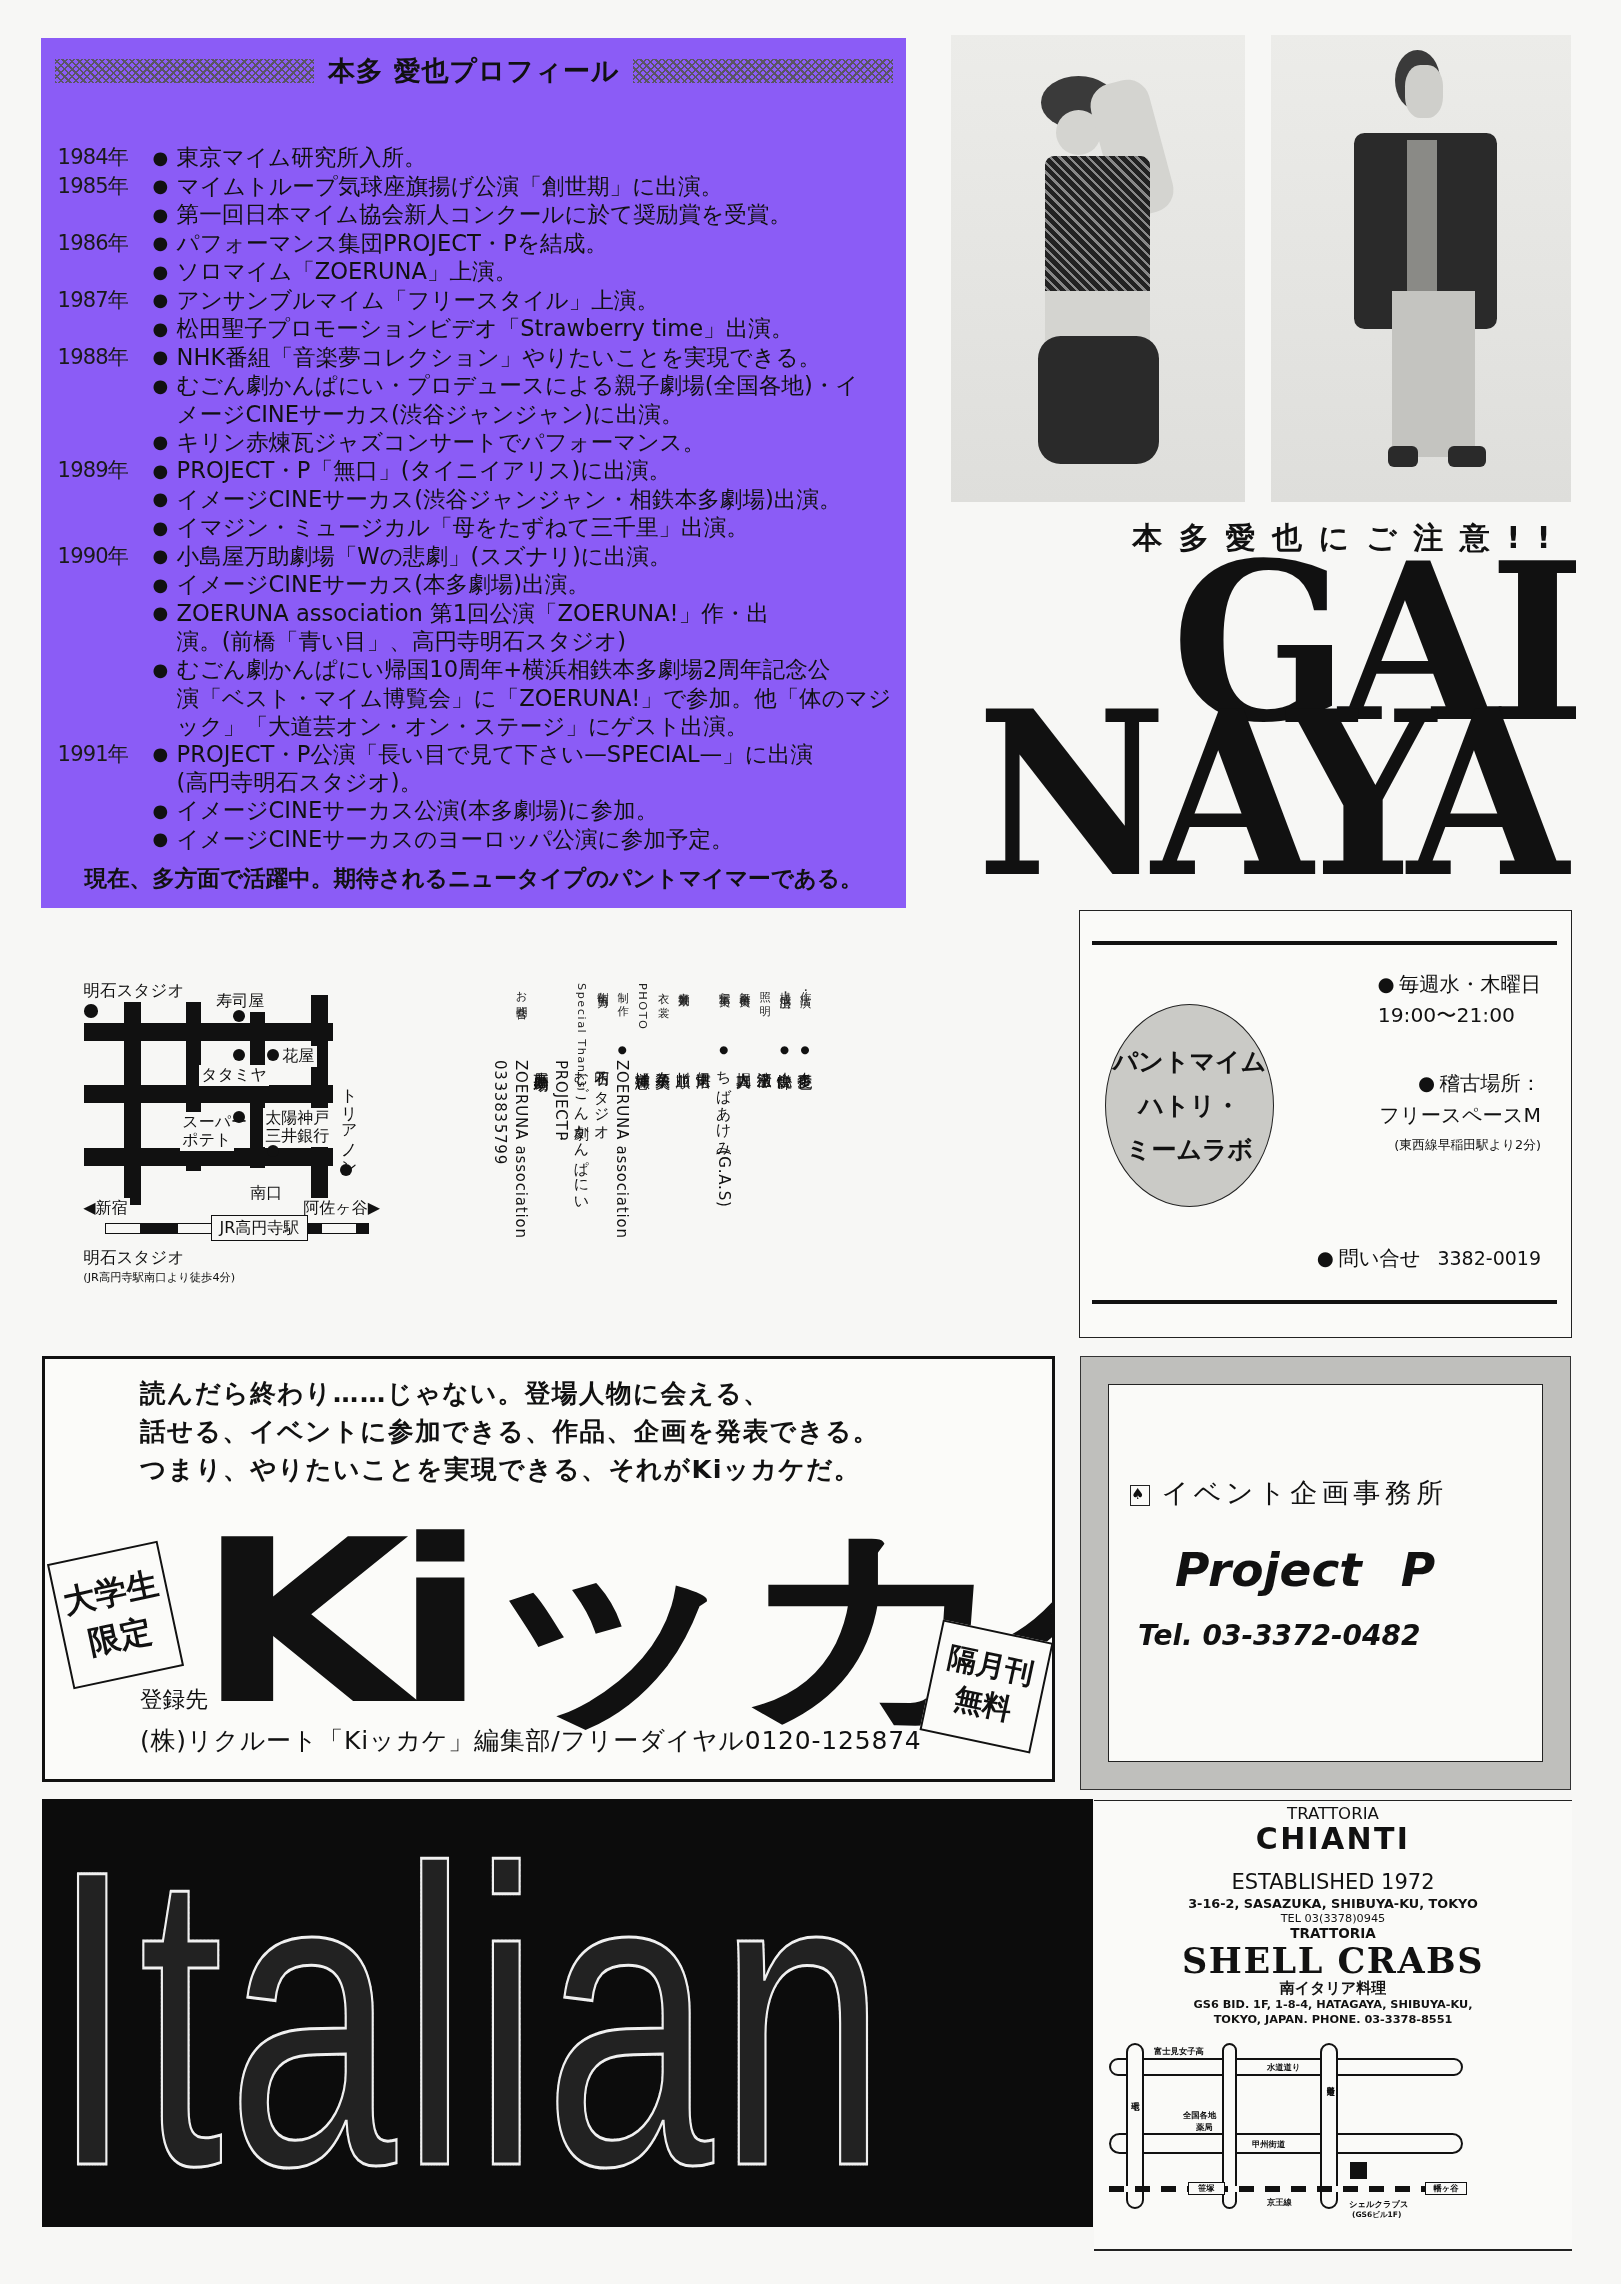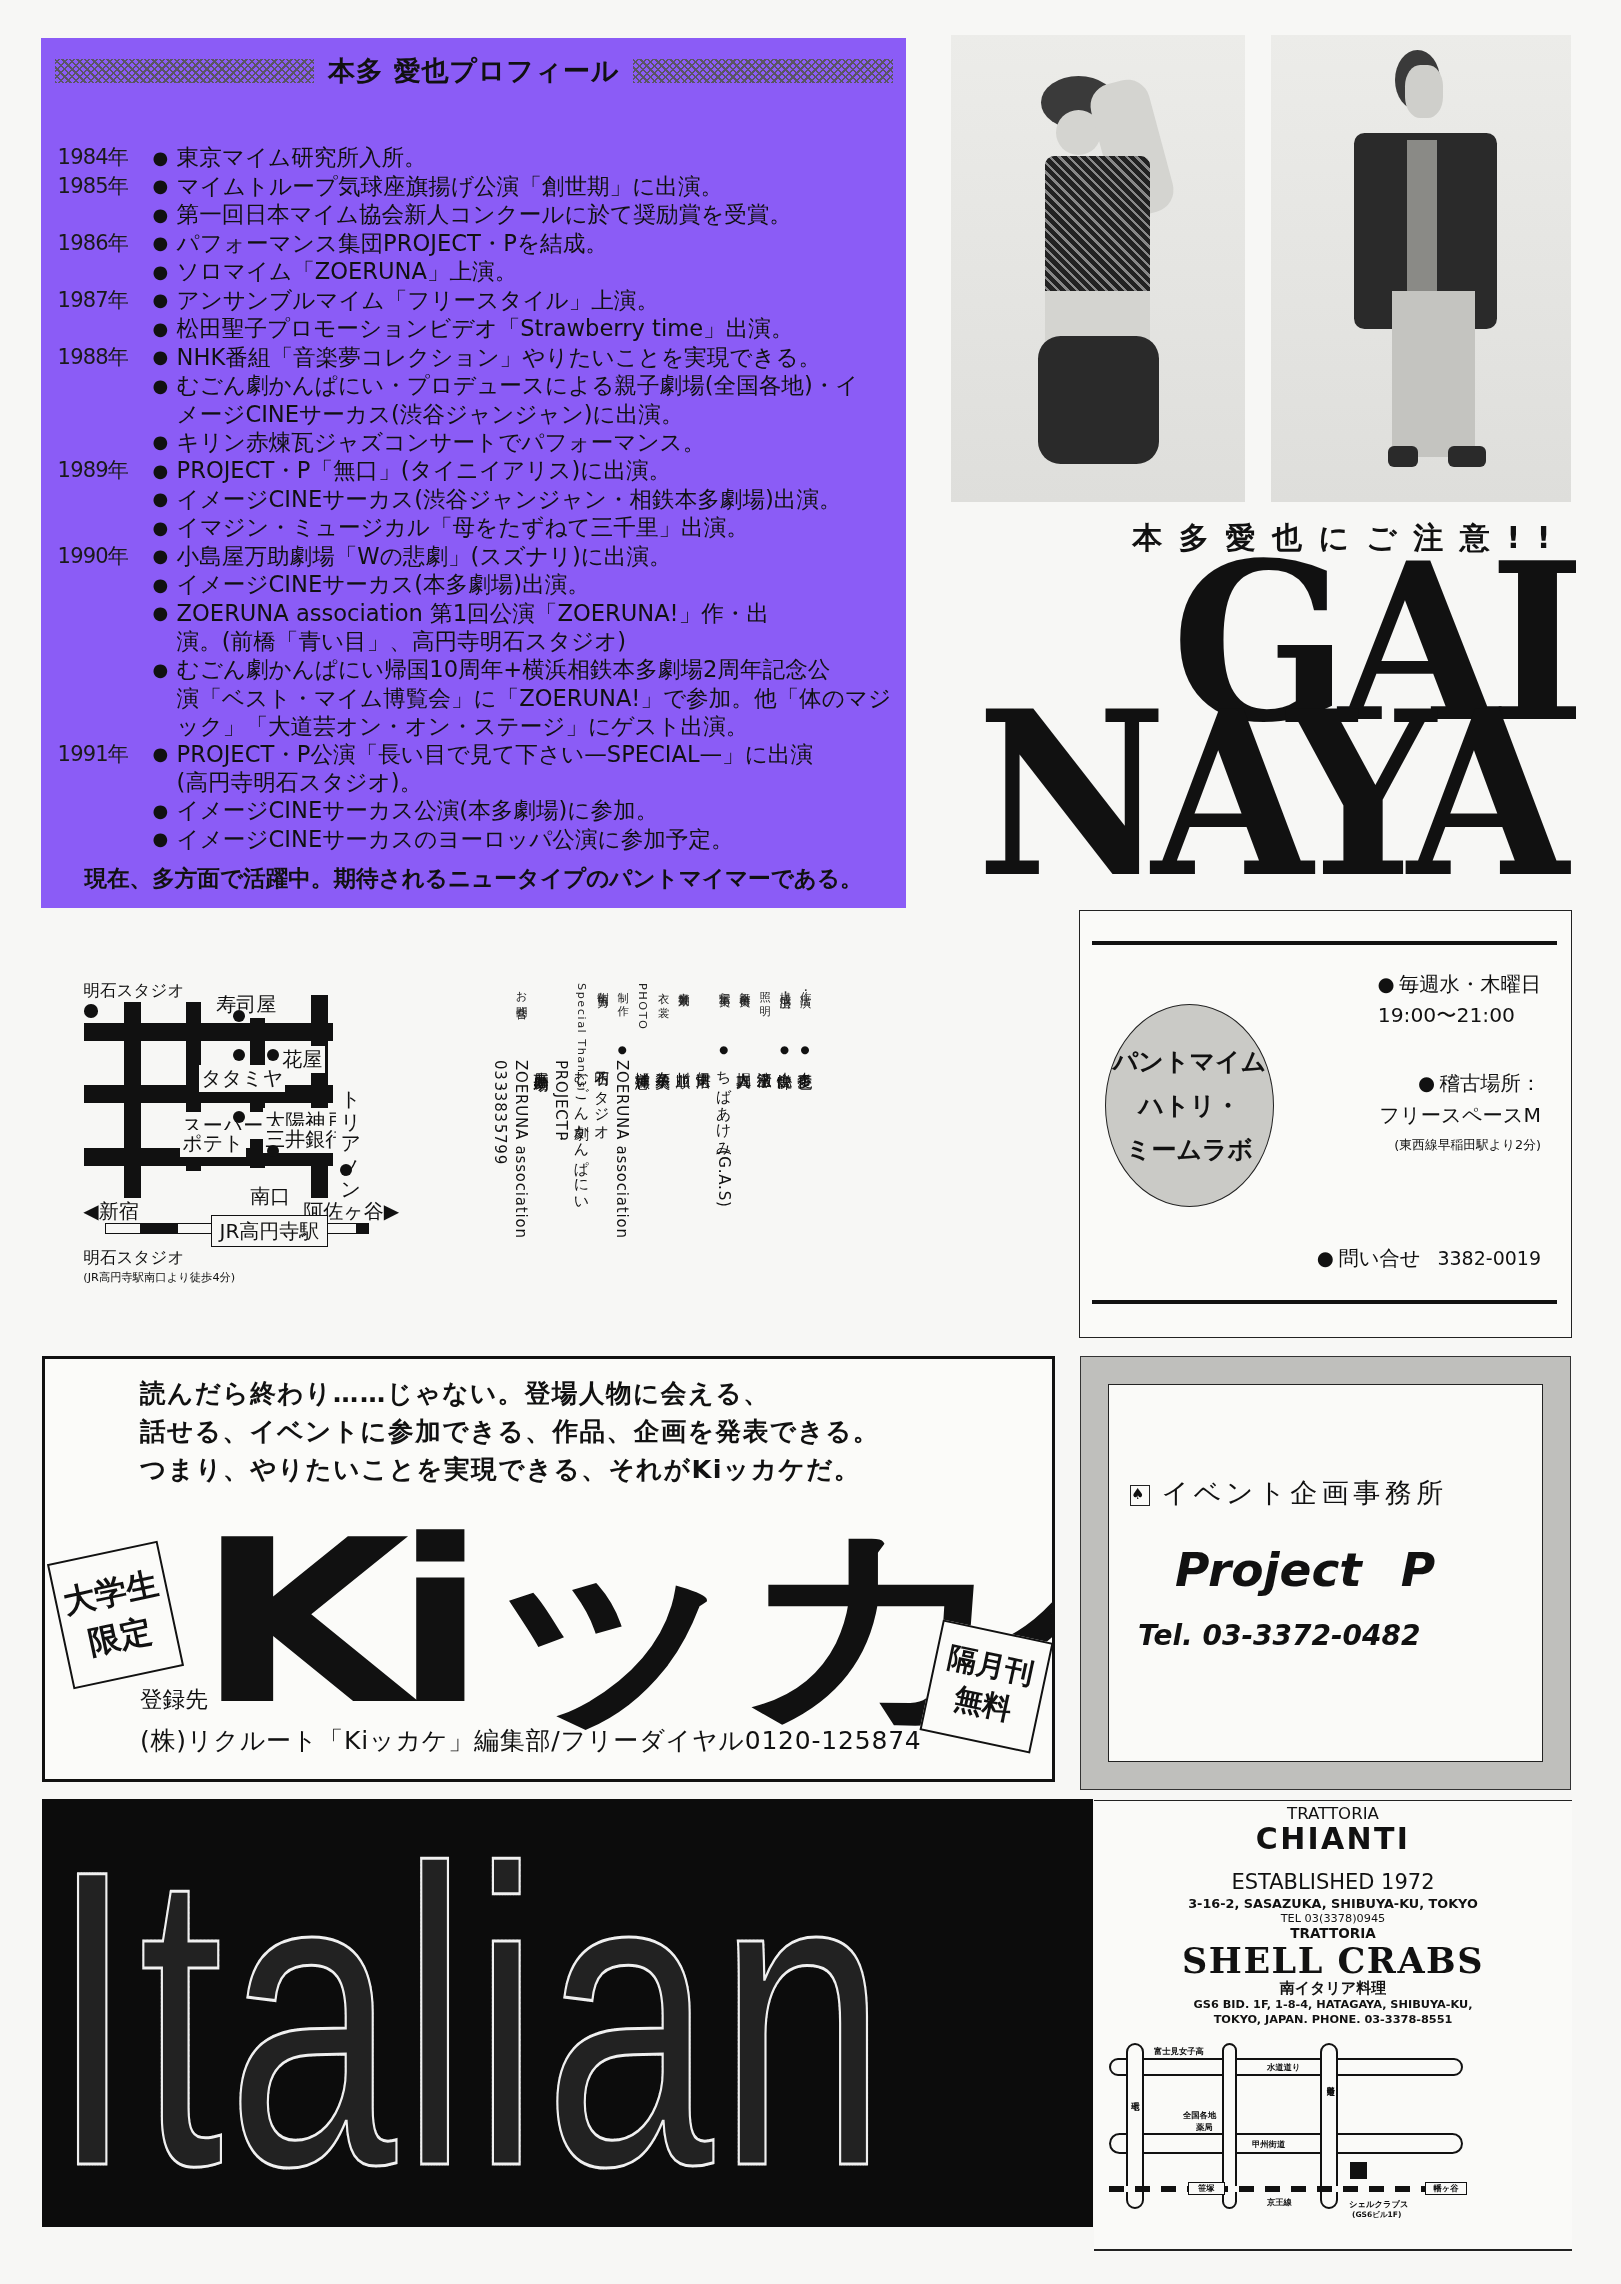--- a/index.html
+++ b/index.html
@@ -40,21 +40,21 @@
   
   #panto { left: 1079px; top: 910px; width: 493px; height: 428px; border: 1.5px solid #222; background: #fafaf8; }
   #panto .rule { position: absolute; left: 12px; right: 13.6px; height: 3.8px; background: #111; }
   #panto .circle { position: absolute; left: 25px; top: 93px; width: 169px; height: 203px; border-radius: 50%; background: #cacac6; border: 1.5px solid #222; display: flex; flex-direction: column; align-items: center; justify-content: center; font-size: 25px; font-weight: bold; line-height: 44px; }
   #panto .info { position: absolute; right: 30px; font-size: 20.3px; }
   .dot::before { content: "●"; margin-right: 4.5px; font-size: 19.6px; }
 
   
   #map1 { left: 75px; top: 972px; width: 301px; height: 316px; }
   .road { position: absolute; background: #111; }
-  .m-label { position: absolute; font-size: 20px; background: #f7f7f5; padding: 0 2.3px; white-space: nowrap; }
+  .m-label { position: absolute; font-size: 16px; background: #f7f7f5; padding: 0 2.3px; white-space: nowrap; }
   .m-dot { position: absolute; width: 12px; height: 12px; border-radius: 50%; background: #111; }
 
   
   #credits { left: 490px; top: 983px; height: 271px; writing-mode: vertical-rl; display: flex; flex-direction: column; gap: 0; }
   .cr { display: flex; font-size: 13.6px; line-height: 20.3px; white-space: nowrap; }
   .cr-role { height: 60px; font-size: 11.3px; color: #222; letter-spacing: 1.5px; }
   .cr-dot { height: 16.6px; font-size: 10.5px; }
   .cr-name { font-size: 15px; letter-spacing: 0.8px; }
 
   

